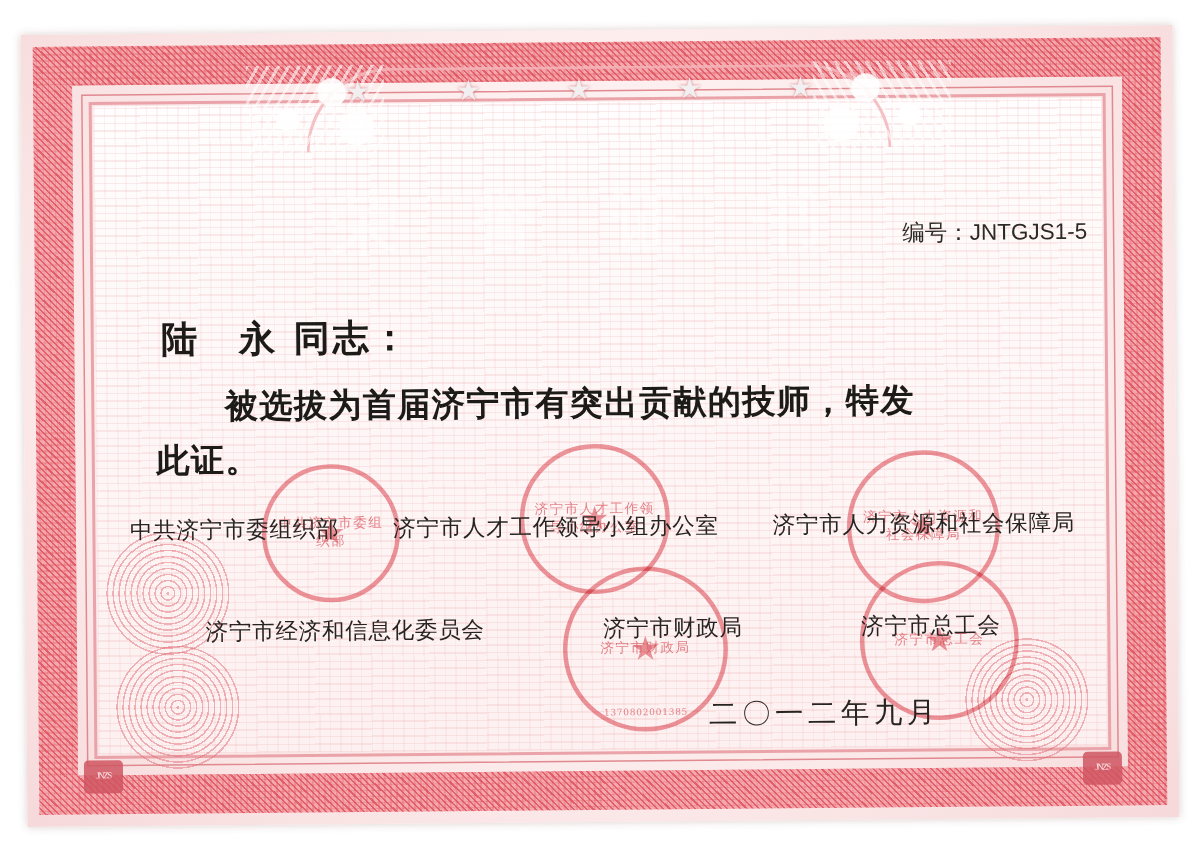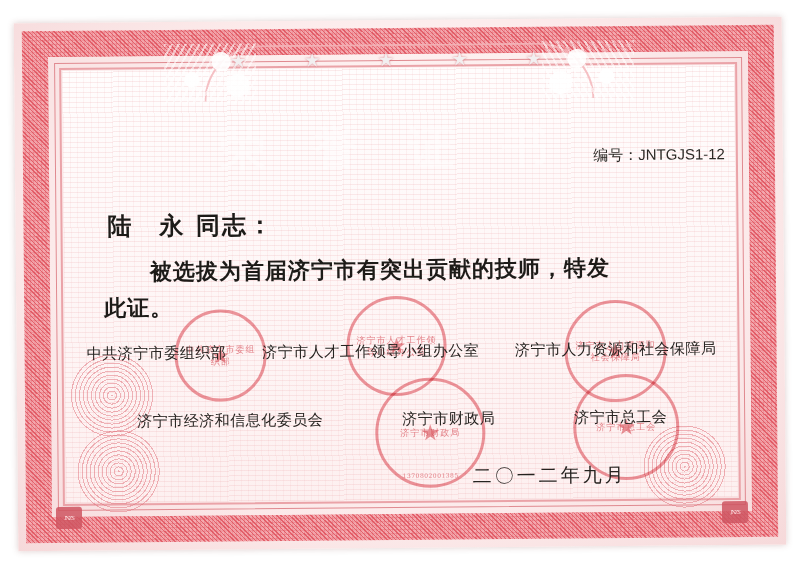--- a/index.html
+++ b/index.html
@@ -316,21 +316,21 @@
 
     <div class="rosette tl"></div>
     <div class="rosette bl"></div>
     <div class="rosette br"></div>
     <div class="corner-emblem left">JNZS</div>
     <div class="corner-emblem right">JNZS</div>
 
     <div class="title">荣 誉 证 书</div>
 
     <div class="serial">
-      <span>编号：</span><span>JNTGJS1-12</span>
+      <span>编号：</span><span>JNTGJS1-5</span>
     </div>
 
     <div class="recipient">
       <span>陆　永</span>
       <span>同志：</span>
     </div>
 
     <div class="body-line l1">被选拔为首届济宁市有突出贡献的技师，特发</div>
     <div class="body-line l2">此证。</div>
 

